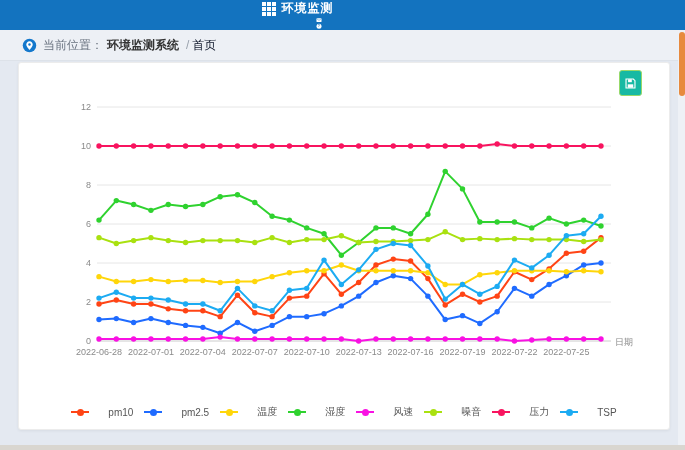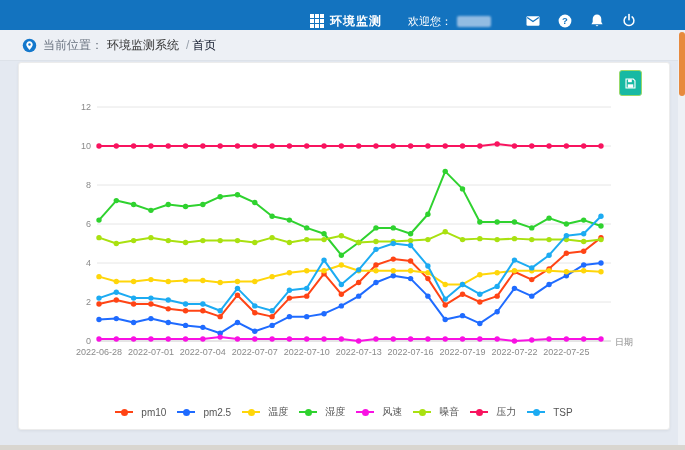--- a/index.html
+++ b/index.html
@@ -1,49 +1,49 @@
 <!DOCTYPE html>
 <html><head>
 <meta charset="utf-8">
 <style>
   html,body{margin:0;padding:0;}
   body{width:685px;height:450px;overflow:hidden;position:relative;
        font-family:"Liberation Sans","DejaVu Sans",sans-serif;background:#e4e9f1;}
   
   .topbar{position:absolute;top:0;left:0;width:685px;height:44px;background:#1373bf;
           border-bottom:2px solid #0f62a8;box-sizing:border-box;display:flex;align-items:center;
-          justify-content:flex-end;padding-right:48px;color:#fff;}
+          justify-content:flex-end;padding-right:64px;color:#fff;flex-direction:column;}
   .brand{display:flex;align-items:center;gap:6px;margin-right:26px;cursor:pointer;}
   .gridicon{display:grid;grid-template-columns:repeat(3,4px);grid-template-rows:repeat(3,4px);gap:1px;}
   .gridicon span{background:#fff;width:4px;height:4px;display:block;}
   .brand-label{font-size:12px;font-weight:bold;letter-spacing:1px;}
   .welcome{display:flex;align-items:center;gap:5px;font-size:11px;margin-right:18px;}
   .user-blur{display:inline-block;width:34px;height:11px;background:#a9c9e9;opacity:.85;
              border-radius:2px;filter:blur(1.2px);}
   .hicon{width:16px;height:16px;margin-left:16px;cursor:pointer;display:block;}
   
   .crumbbar{position:absolute;top:30px;left:0;width:685px;height:31px;background:#edf0f5;
             border-bottom:1px solid #dde2e9;box-sizing:border-box;display:flex;align-items:center;
             padding-left:22px;font-size:12px;color:#6a7380;}
   .crumbbar .pin{width:15px;height:15px;margin-right:6px;}
-  .crumb-sys{font-weight:normal;color:#333;margin:16px 4px;cursor:pointer;}
+  .crumb-sys{font-weight:bold;color:#333;margin:16px 4px;cursor:pointer;}
   .crumb-sep{color:#9aa2ad;margin:0 3px;}
   .crumb-home{color:#0f172a;cursor:pointer;}
   
   .card{position:absolute;left:18px;top:62px;width:650px;height:366px;background:#fff;
         border:1px solid #ececec;border-radius:3px;box-shadow:0 1px 3px rgba(0,0,0,.06);}
   .savebtn{position:absolute;top:7px;right:27px;width:21px;height:24px;background:#17b9a3;
            border:1px solid #97d96a;border-radius:3px;display:flex;align-items:center;
            justify-content:center;cursor:pointer;}
   .savebtn svg{width:13px;height:13px;display:block;}
   #chart{position:absolute;left:2px;top:30px;width:646px;height:306px;}
   
   .legend{position:absolute;left:0;bottom:10px;width:100%;display:flex;justify-content:center;
           gap:11px;align-items:center;}
-  .legend-item{display:flex;align-items:center;gap:8px;font-size:10px;color:#555;cursor:pointer;}
+  .legend-item{display:flex;align-items:center;gap:19px;font-size:10px;color:#555;cursor:pointer;}
   .lm{width:18px;height:2px;position:relative;display:inline-block;}
   .ld{position:absolute;left:6px;top:-2.5px;width:7px;height:7px;border-radius:50%;display:block;}
   
   .scroll-track{position:absolute;top:31px;right:0;width:7px;bottom:5px;background:#eef1f6;}
   .scroll-thumb{position:absolute;top:1px;left:0.5px;width:6px;height:64px;background:#e78a3e;
                 border-radius:3px;cursor:pointer;}
   
   .bottom-strip{position:absolute;left:0;bottom:0;width:685px;height:5px;background:#d9d6d0;}
   text{font-family:"Liberation Sans","DejaVu Sans",sans-serif;}
 </style>
@@ -57,24 +57,20 @@
         <span></span>
         <span></span>
         <span></span>
         <span></span>
         <span></span>
         <span></span>
         <span></span>
         <span></span>
     </span>
     <span class="brand-label">环境监测</span>
-  </div>
-  <div class="welcome">
-    <span>欢迎您：</span>
-    <span class="user-blur"></span>
   </div>
   <svg class="hicon" viewBox="0 0 16 16">
     <rect x="1.5" y="3.2" width="13" height="9.6" rx="1.2" fill="#fff"></rect>
     <path d="M2.2 4.4 L8 8.6 L13.8 4.4" stroke="#1373bf" stroke-width="1.2" fill="none"></path>
   </svg>
   <svg class="hicon" viewBox="0 0 16 16">
     <circle cx="8" cy="8" r="6.4" fill="#fff"></circle>
     <text x="8" y="11.2" text-anchor="middle" font-size="9.5" font-weight="bold" fill="#1373bf">?</text>
   </svg>
   <svg class="hicon" viewBox="0 0 16 16">

